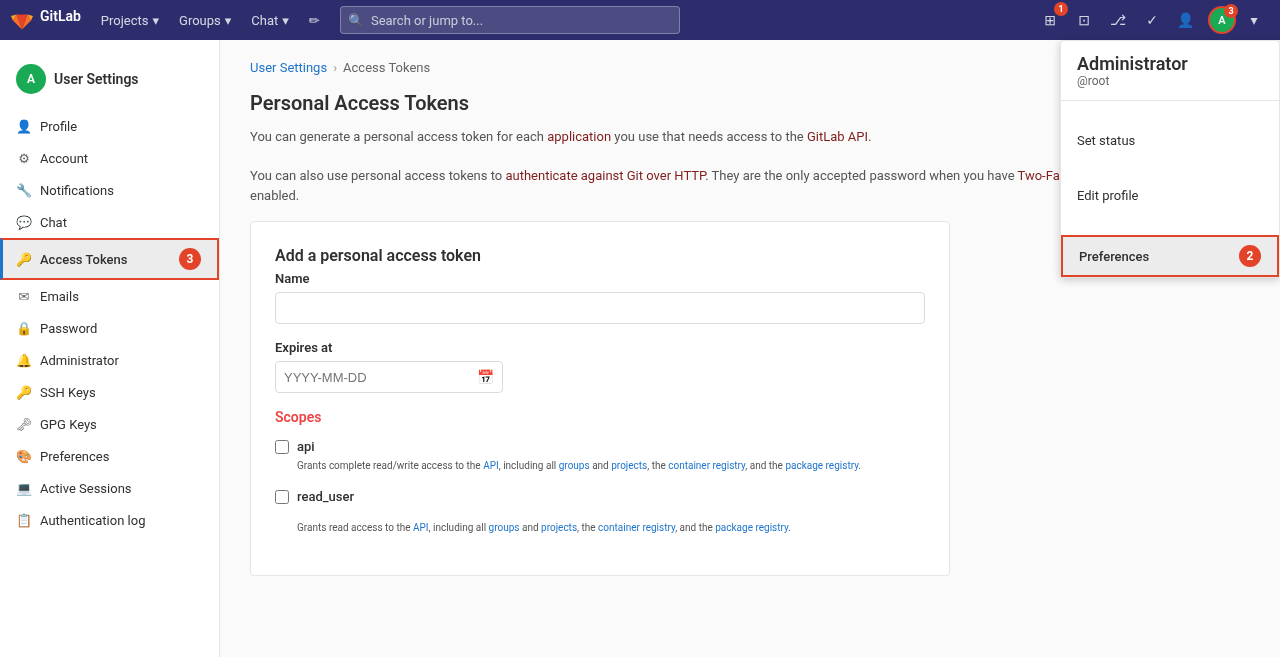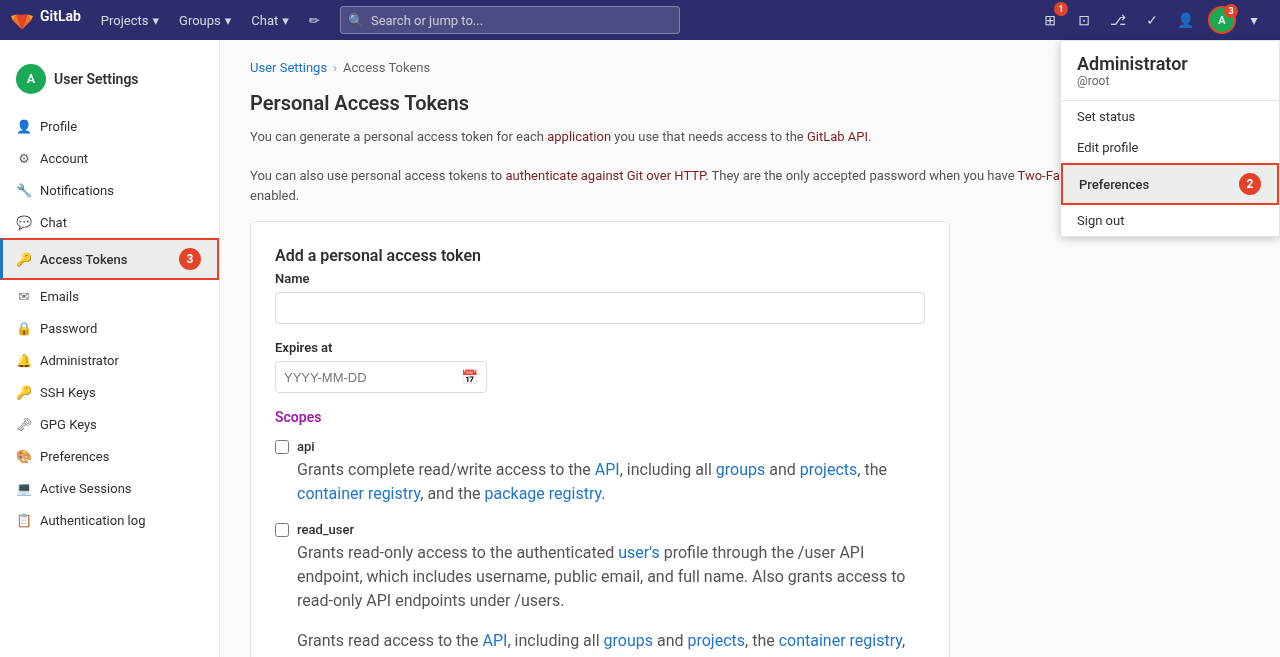--- a/index.html
+++ b/index.html
@@ -217,39 +217,39 @@
       font-size: 13px;
       color: #303030;
       background: white;
     }
     .date-input-wrap {
       position: relative;
       display: inline-flex;
       align-items: center;
     }
     .date-input {
-      width: 212px;
+      width: 228px;
       height: 32px;
       border: 1px solid #dbdbdb;
       border-radius: 4px;
       padding: 0 30px 0 8px;
       font-size: 13px;
       color: #999;
       background: white;
     }
     .date-icon {
       position: absolute;
       right: 8px;
       color: #666;
       font-size: 14px;
     }
     .scopes-title {
       font-size: 14px;
       font-weight: 600;
-      color: #a21caf;
+      color: #ef4444;
       margin-bottom: 14px;
     }
     .scope-item {
       margin-bottom: 16px;
     }
     .scope-row {
       display: flex;
       align-items: center;
       gap: 8px;
       margin-bottom: 4px;
@@ -258,21 +258,21 @@
       width: 14px; height: 14px;
       cursor: pointer;
       accent-color: #1f75cb;
     }
     .scope-name {
       font-size: 13px;
       font-weight: 500;
       color: #303030;
     }
     .scope-desc {
-      font-size: 16px;
+      font-size: 10px;
       color: #555;
       line-height: 1.5;
       padding-left: 22px;
     }
     .scope-desc a { color: #1f75cb; text-decoration: none; }
 
     
     .dropdown-overlay {
       position: fixed;
       top: 40px;
@@ -297,20 +297,21 @@
       font-size: 12px;
       color: #666;
     }
     .dropdown-item {
       display: block;
       padding: 8px 16px;
       color: #303030;
       text-decoration: none;
       font-size: 13px;
       cursor: pointer;
+      margin-top: 24px;
     }
     .dropdown-item.active {
       background: #ececec;
       border: 2px solid #e24329;
       font-weight: 500;
     }
 
     
     .badge-circle {
       width: 20px; height: 20px;
@@ -508,23 +509,20 @@
           <div class="scope-desc">
             Grants complete read/write access to the <a href="#">API</a>, including all <a href="#">groups</a> and <a href="#">projects</a>, the <a href="#">container registry</a>, and the <a href="#">package registry</a>.
           </div>
         </div>
 
         <div class="scope-item">
           <div class="scope-row">
             <input type="checkbox" class="scope-checkbox" style="">
             <span class="scope-name">read_user</span>
           </div>
-          <div class="scope-desc">
-            Grants read-only access to the authenticated <a href="#">user's</a> profile through the /user API endpoint, which includes username, public email, and full name. Also grants access to read-only API endpoints under /users.
-          </div>
         </div>
 
         <div class="scope-item">
           <div class="scope-desc">
             Grants read access to the <a href="#">API</a>, including all <a href="#">groups</a> and <a href="#">projects</a>, the <a href="#">container registry</a>, and the <a href="#">package registry</a>.
           </div>
         </div>
 
       </div>
 
@@ -536,14 +534,13 @@
   <div class="dropdown-header">
     <div class="dropdown-username">Administrator</div>
     <div class="dropdown-handle">@root</div>
   </div>
   <a class="dropdown-item" href="#">Set status</a>
   <a class="dropdown-item" href="#">Edit profile</a>
   <a class="dropdown-item active" href="#" style="display:flex;align-items:center;border:2px solid #e24329;">
     <span style="flex:1;">Preferences</span>
     <span class="step-badge">2</span>
   </a>
-  <a class="dropdown-item" href="#">Sign out</a>
 </div>
 
 </body></html>

